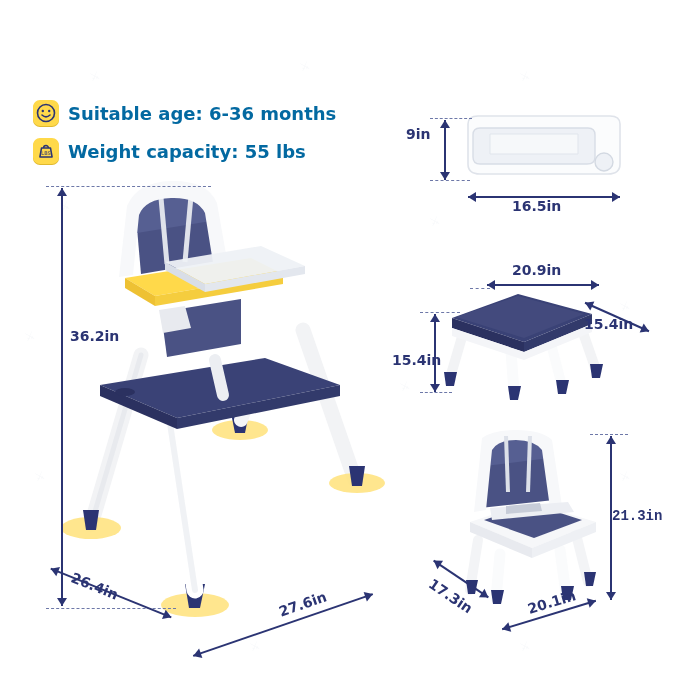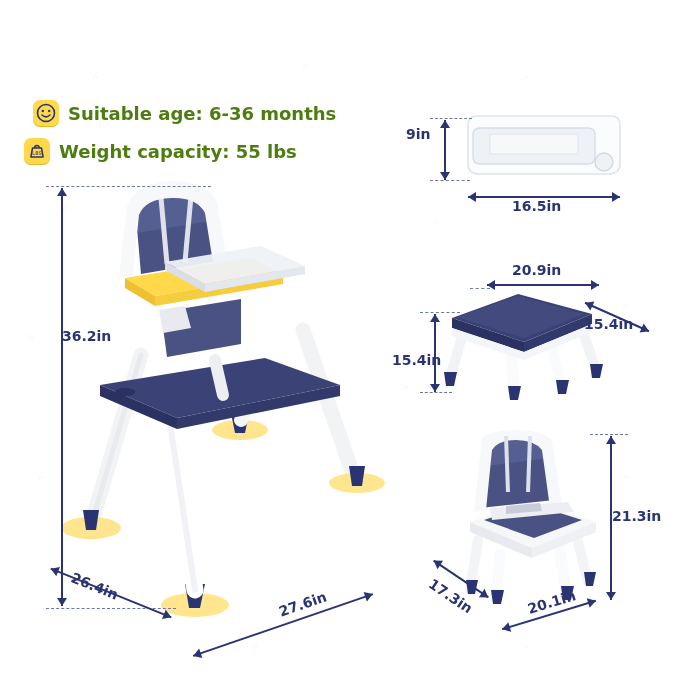--- a/index.html
+++ b/index.html
@@ -42,24 +42,24 @@
   }
 
   
   .spec{
     position:absolute;
     display:flex;
     align-items:center;
     gap:9px;
   }
   .spec1{left:33px;top:100px;}
-  .spec2{left:24px;top:138px;}
+  .spec2{left:33px;top:138px;}
   .spec-text{
     font-size:18px;
-    color:#4d7c0f;
+    color:#0369a1;
     font-weight:600;
   }
   .badge{
     width:26px;height:26px;border-radius:7px;
     background:#ffd94a;
     display:flex;align-items:center;justify-content:center;
     box-shadow:0 1px 0 #e0b92f;
   }
   .badge svg{display:block;}
 
@@ -202,21 +202,21 @@
 
   <div class="dashed-h" style="left:46px;top:186px;width:165px;"></div>
 
   <div class="dashed-h" style="left:46px;top:608px;width:130px;"></div>
 
   <div class="arrow-v" style="left:55px;top:188px;width:14px;height:418px;">
     <div class="line"></div>
       <div class="tip-t"></div>
       <div class="tip-b"></div>
   </div>
-  <div class="dim-label" style="left:62px;top:328px;">36.2in</div>
+  <div class="dim-label" style="left:62px;top:328px;padding-left:8px;">36.2in</div>
 
   <div class="arrow-rot" style="left:46px;top:586px;width:130px;height:14px;transform:rotate(22deg);">
     <div class="arrow-h" style="position:absolute;inset:0;">
       <div class="line"></div>
         <div class="tip-l"></div>
         <div class="tip-r"></div>
     </div>
   </div>
   <div class="dim-label" style="left:70px;top:578px;transform:rotate(22deg);">26.4in</div>
 
@@ -327,21 +327,21 @@
       <path d="M42 78 L120 72 L126 82 L44 90 Z" fill="#eceef3"></path>
       <path d="M58 76 l34 -3 2 8 -36 3 z" fill="#c7ccd8"></path>
     </svg>
   </div>
   <div class="dashed-h" style="left:590px;top:434px;width:38px;"></div>
   <div class="arrow-v" style="left:604px;top:436px;width:14px;height:164px;">
     <div class="line"></div>
       <div class="tip-t"></div>
       <div class="tip-b"></div>
   </div>
-  <div class="dim-label" style="left:612px;top:508px;">21.3in</div>
+  <div class="dim-label" style="left:612px;top:508px;font-family:Liberation Mono, monospace;">21.3in</div>
 
   <div class="arrow-rot" style="left:428px;top:572px;width:66px;height:14px;transform:rotate(34deg);">
     <div class="arrow-h" style="position:absolute;inset:0;">
       <div class="line"></div>
         <div class="tip-l"></div>
         <div class="tip-r"></div>
     </div>
   </div>
   <div class="dim-label" style="left:426px;top:588px;transform:rotate(34deg);">17.3in</div>
 

